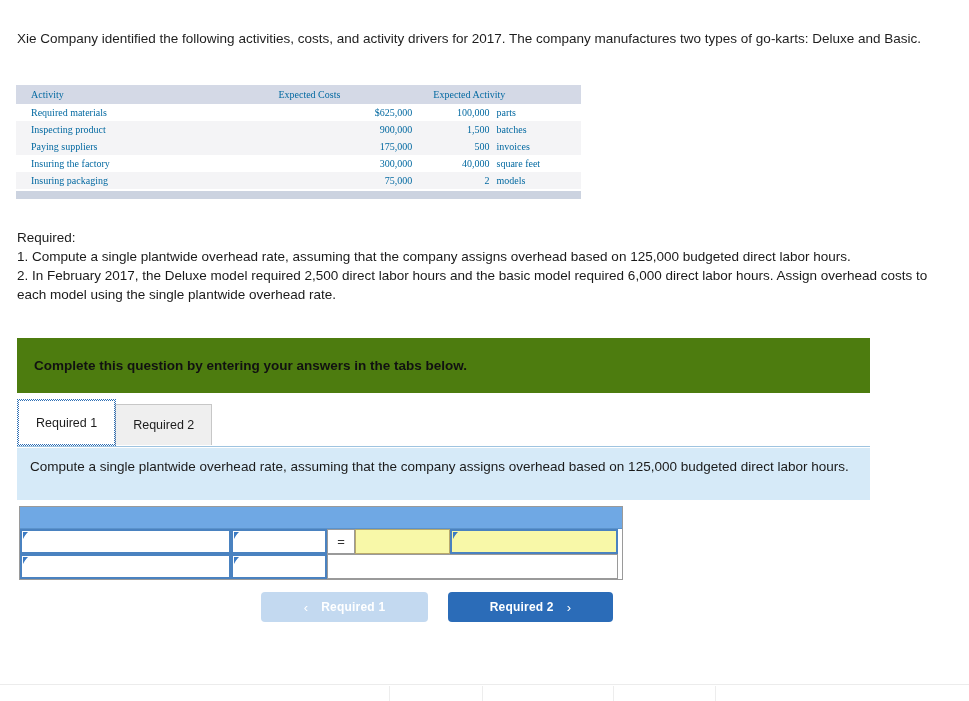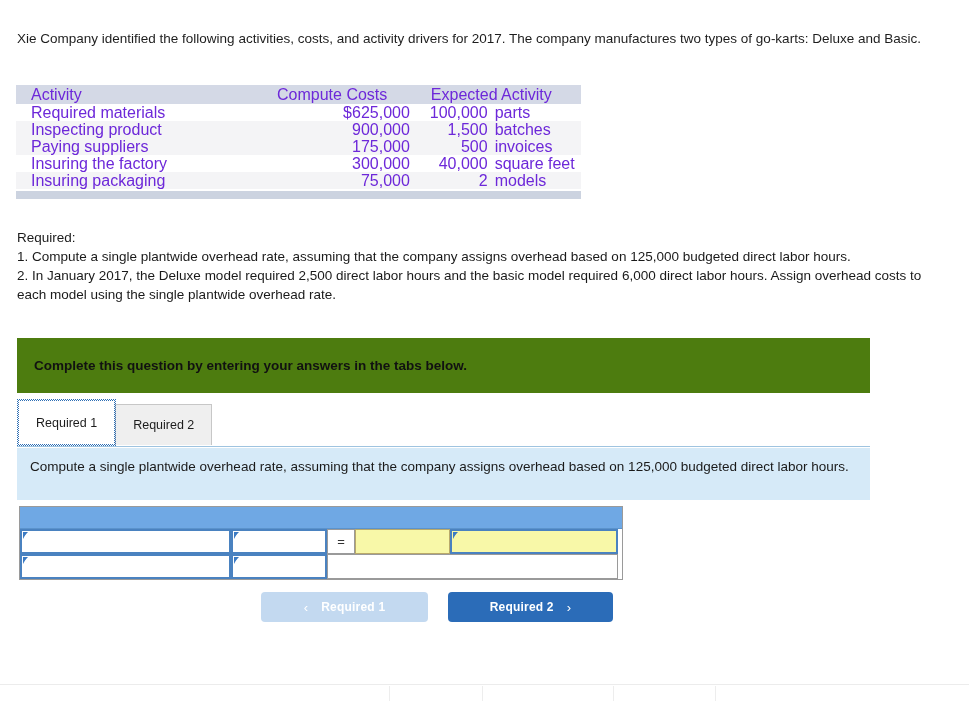--- a/index.html
+++ b/index.html
@@ -37,23 +37,23 @@
   
   .data-table-wrap {
     position: absolute;
     left: 16px;
     top: 85px;
     width: 565px;
   }
   table.data-table {
     border-collapse: collapse;
     width: 565px;
-    font-family: Liberation Sans, sans-serif;
-    font-size: 16px;
-    color: #6d28d9;
+    font-family: Liberation Serif, serif;
+    font-size: 10px;
+    color: #0369a1;
   }
   table.data-table th {
     background: #d4d9e6;
     font-weight: normal;
     padding: 2px 0 2px 0;
     line-height: 15px;
     text-align: left;
   }
   table.data-table td {
     padding: 1px 0 1px 0;
@@ -312,21 +312,21 @@
 
 <div class="page">
 
   <div class="intro">Xie Company identified the following activities, costs, and activity drivers for 2017. The company manufactures two types of go-karts: Deluxe and Basic.</div>
 
   <div class="data-table-wrap">
     <table class="data-table">
       <thead>
         <tr>
           <th class="col-act">Activity</th>
-          <th class="col-cost">Compute Costs</th>
+          <th class="col-cost">Expected Costs</th>
           <th class="col-qty-hdr" colspan="2">Expected Activity</th>
         </tr>
       </thead>
       <tbody id="activity-rows">
           <tr>
             <td class="col-act">Required materials</td>
             <td class="col-cost">$625,000</td>
             <td class="col-qty">100,000</td>
             <td class="col-unit">parts</td>
           </tr>
@@ -355,21 +355,21 @@
             <td class="col-unit">models</td>
           </tr>
         </tbody>
     </table>
     <div class="table-footbar"></div>
   </div>
 
   <div class="required-block">
     <div class="req-line"><span class="lbl">Required:</span></div>
     <div class="req-line"><span class="lbl">1.</span><span> Compute a single plantwide overhead rate, assuming that the company assigns overhead based on 125,000 budgeted direct labor hours.</span></div>
-    <div class="req-line"><span class="lbl">2.</span><span> In January 2017, the Deluxe model required 2,500 direct labor hours and the basic model required 6,000 direct labor hours. Assign overhead costs to each model using the single plantwide overhead rate.</span></div>
+    <div class="req-line"><span class="lbl">2.</span><span> In February 2017, the Deluxe model required 2,500 direct labor hours and the basic model required 6,000 direct labor hours. Assign overhead costs to each model using the single plantwide overhead rate.</span></div>
   </div>
 
   <div class="grey-banner">
     <span>Complete this question by entering your answers in the tabs below.</span>
   </div>
 
   <div class="tabs">
     <div class="tab active">
       <span>Required 1</span>
     </div>

